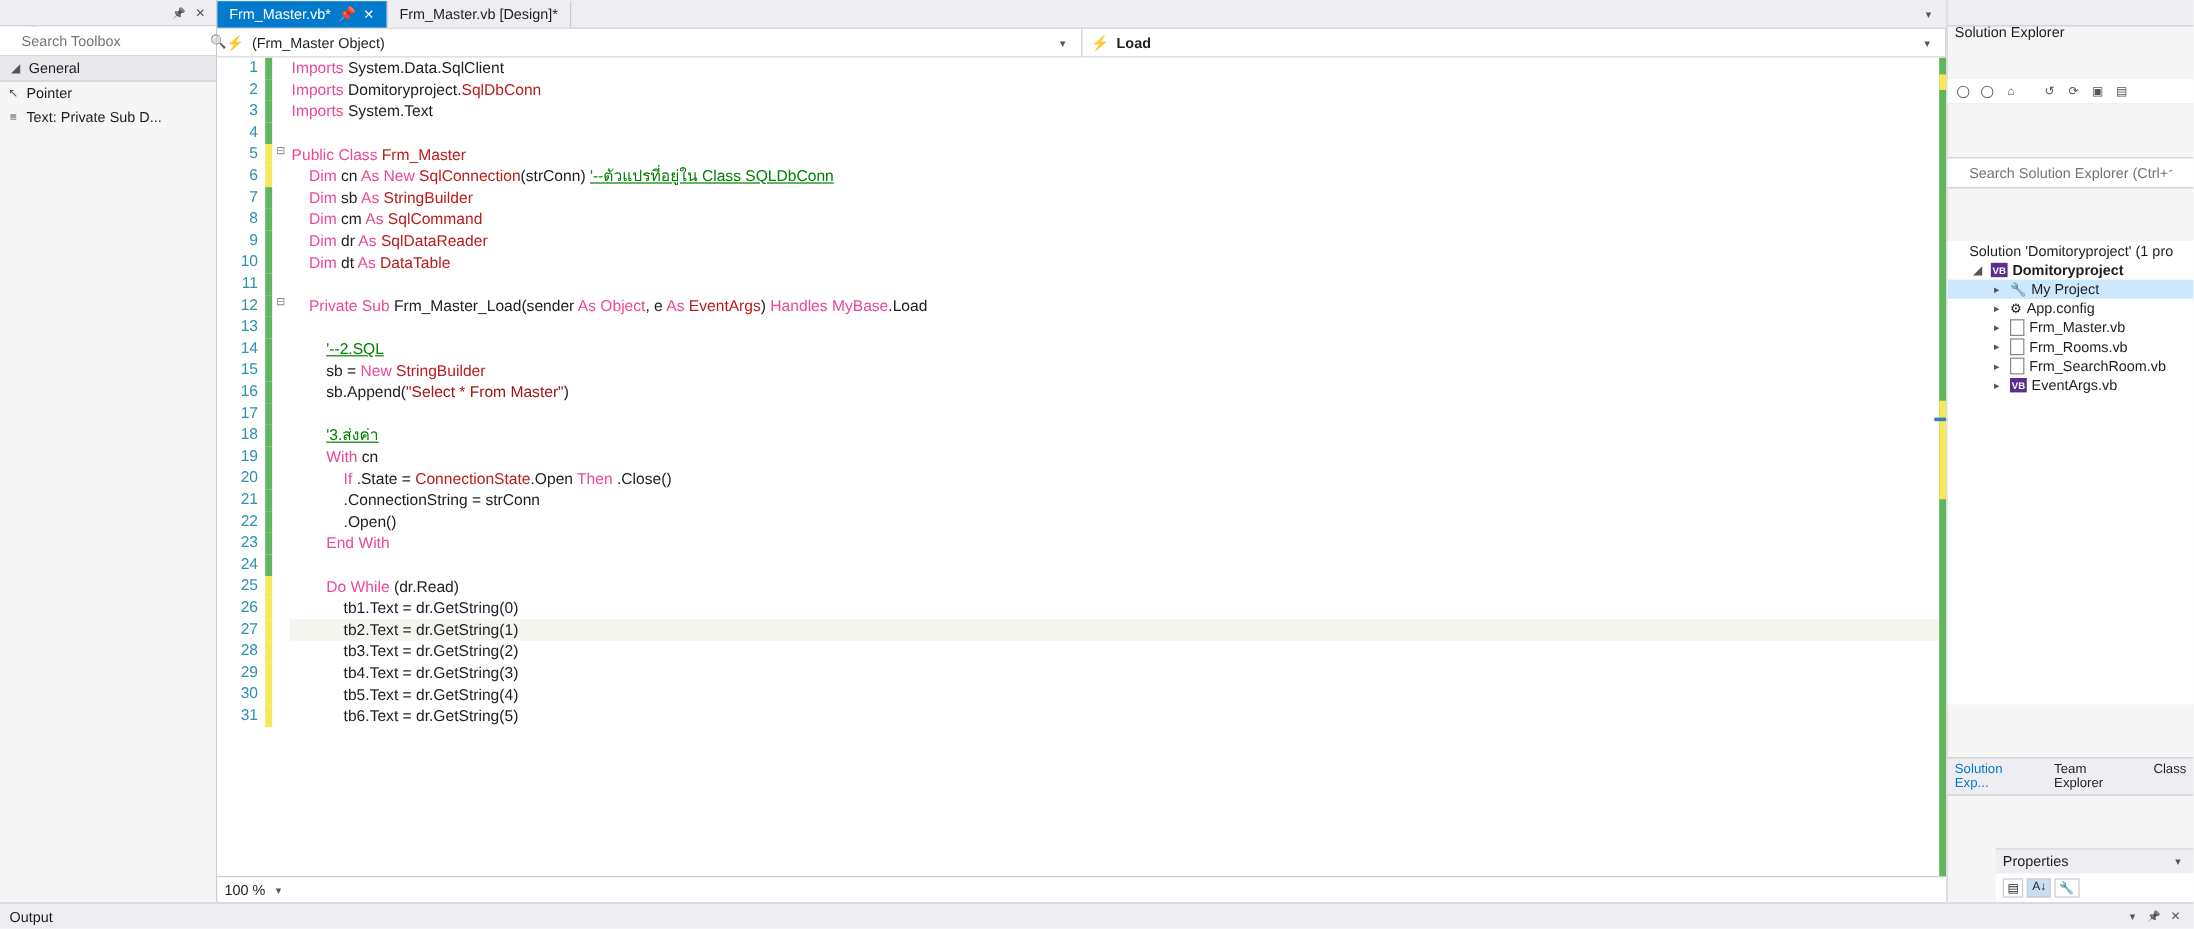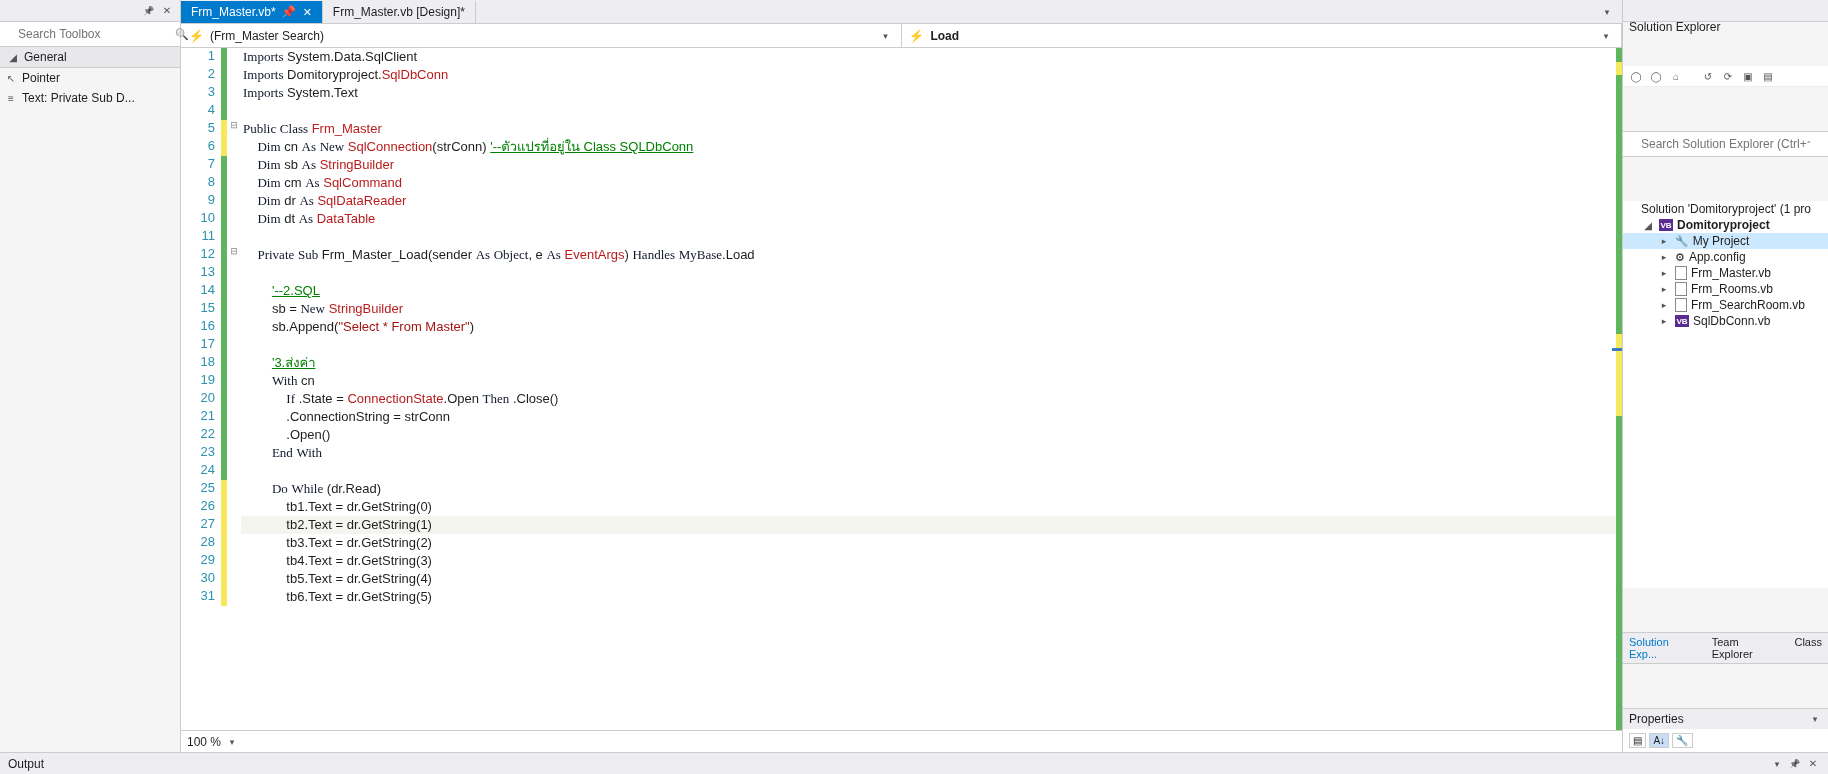--- a/index.html
+++ b/index.html
@@ -32,42 +32,42 @@
 .lineno { width:40px; text-align:right; color:#2b91af; padding-right:6px; background:#fff; }
 .marker { width:6px; background:#fff; }
 .marker div { height:18px; }
 .y { background:#f5e85b; }
 .g { background:#5fb65f; }
 .fold { width:14px; background:#fff; color:#888; }
 .fold div { height:18px; text-align:center; font-size:9px; }
 .code-lines { flex:1; white-space:pre; line-height:18px; padding-left:2px; position:relative; }
 .hl-line { position:absolute; left:0; right:0; height:18px; background:#f5f5f0; z-index:0; }
 .code-lines > div.ln { height:18px; position:relative; z-index:1; }
-.kw { color:#0f172a;font-family:Liberation Serif, serif; }
+.kw { color:#ec4899; }
 .typ { color:#b91c1c; }
 .cm { color:#008000;text-decoration:underline; }
 .str { color:#a31515; }
 .right-bar { position:absolute; right:0; top:0; width:6px; height:100%; background:#5fb65f; }
 .right-bar .ymark { background:#f5e85b; position:absolute; right:0; width:6px; }
 .right-bar .bmark { background:#3c79c7; position:absolute; right:0; width:10px; height:3px; left:-4px; }
 .zoom { height:22px; display:flex; align-items:center; padding:0 6px; border-top:1px solid #ccc; font-size:12px; gap:4px; }
 
 
 .right-col { width:206px; border-left:1px solid #ccc; display:flex; flex-direction:column; background:#f5f5f5;gap:44px; }
 .se-toolbar { display:flex; gap:6px; padding:3px 6px; align-items:center; border-bottom:1px solid #eee; background:#fff; }
 .tree { flex:1; overflow:hidden; font-size:12px; background:#fff;text-align:right; }
 .tree-row { display:flex; align-items:center; padding:1px 4px; gap:4px; white-space:nowrap; }
 .tree-row.sel { background:#cce8ff; }
 .ind1 { padding-left:18px; } .ind2 { padding-left:34px; }
 .vb-ico { width:14px; height:12px; background:#5c2d91; color:#fff; font-size:8px; font-weight:bold; display:inline-flex; align-items:center; justify-content:center; }
 .file-ico { width:12px; height:14px; border:1px solid #888; background:#fff; display:inline-block; position:relative; }
 .se-tabs { display:flex; border-top:1px solid #ccc; border-bottom:1px solid #ccc; background:#eeeef2; font-size:11px; }
 .se-tabs div { padding:3px 6px; }
 .se-tabs .act { color:#007acc; }
-.props { border-top:1px solid #ccc; }
+.props { border-top:1px solid #ccc;margin-left:40px; }
 .props-hdr { display:flex; justify-content:space-between; align-items:center; padding:3px 6px; background:#eeeef2; }
 .props-tb { display:flex; gap:3px; padding:4px 6px; background:#fff; }
 .props-tb span { border:1px solid #ccc; padding:1px 3px; font-size:10px; }
 .props-tb .act { background:#c9def5; }
 
 
 .output { height:22px; border-top:1px solid #ccc; display:flex; align-items:center; justify-content:space-between; padding:0 8px; background:#eeeef2; font-size:12px; }
 
 .triangle-down::after { content:"▾"; font-size:9px; color:#555; }
 .triangle-right::after { content:"▸"; font-size:9px; color:#555; }
@@ -118,21 +118,21 @@
           <span class="close">✕</span>
         </div>
         <div class="tab">
           <span>Frm_Master.vb [Design]*</span>
         </div>
         <div style="margin-left: auto; padding: 4px 8px;"><span class="ico triangle-down"></span></div>
       </div>
     <div class="nav-dd">
       <div>
         <span class="bolt">⚡</span>
-        <span>(Frm_Master Search)</span>
+        <span>(Frm_Master Object)</span>
         <span class="ico triangle-down" style="margin-left:auto"></span>
       </div>
       <div>
         <span class="bolt">⚡</span>
         <b>Load</b>
         <span class="ico triangle-down" style="margin-left:auto"></span>
       </div>
     </div>
     <div class="code-area">
       <div class="gutter-wrap">
@@ -297,21 +297,21 @@
             <span>Frm_Rooms.vb</span>
           </div>
           <div class="tree-row ind2">
             <span class="ico triangle-right"></span>
             <span class="file-ico"></span>
             <span>Frm_SearchRoom.vb</span>
           </div>
           <div class="tree-row ind2">
             <span class="ico triangle-right"></span>
             <span class="vb-ico">VB</span>
-            <span>SqlDbConn.vb</span>
+            <span>EventArgs.vb</span>
           </div>
         </div>
     </div>
     <div class="se-tabs">
       <div class="act">Solution Exp...</div>
       <div>Team Explorer</div>
       <div>Class</div>
     </div>
     <div class="props">
       <div class="props-hdr">

